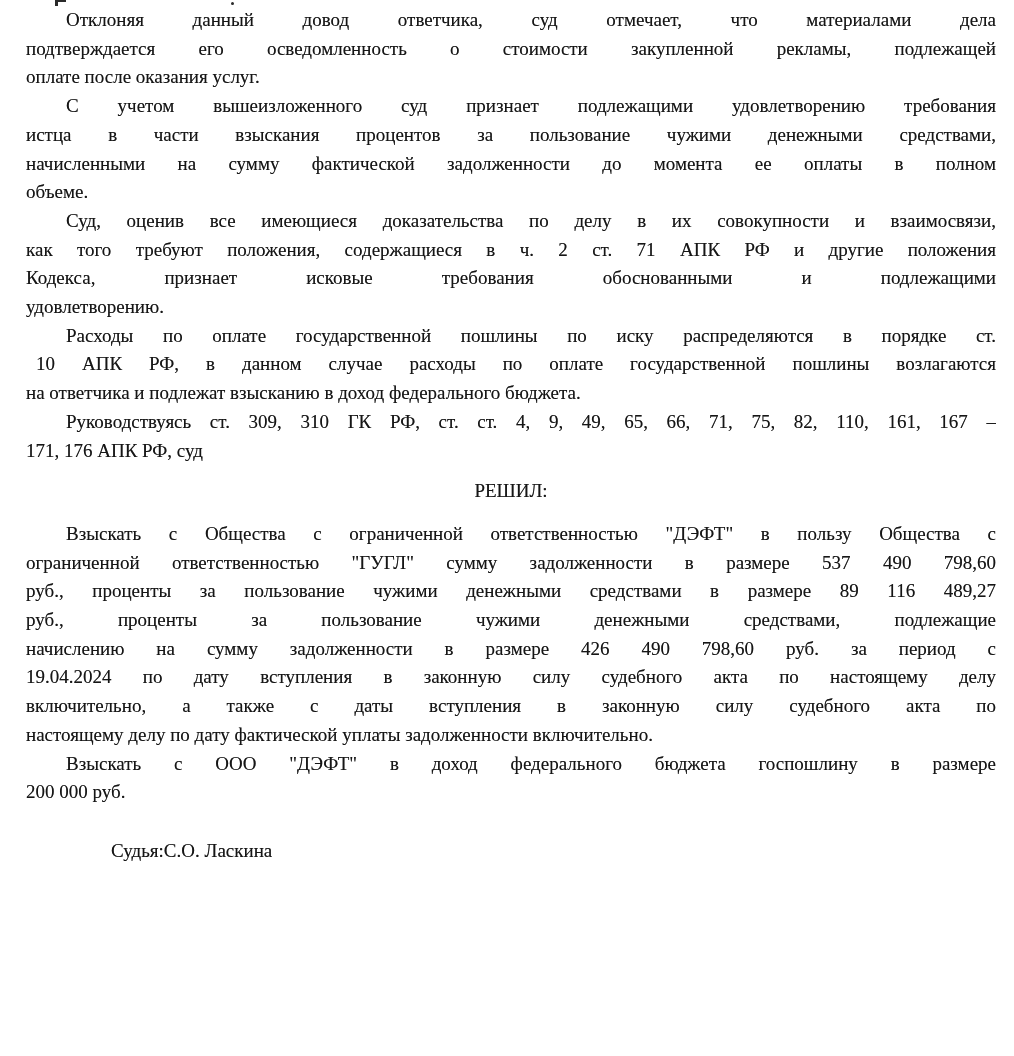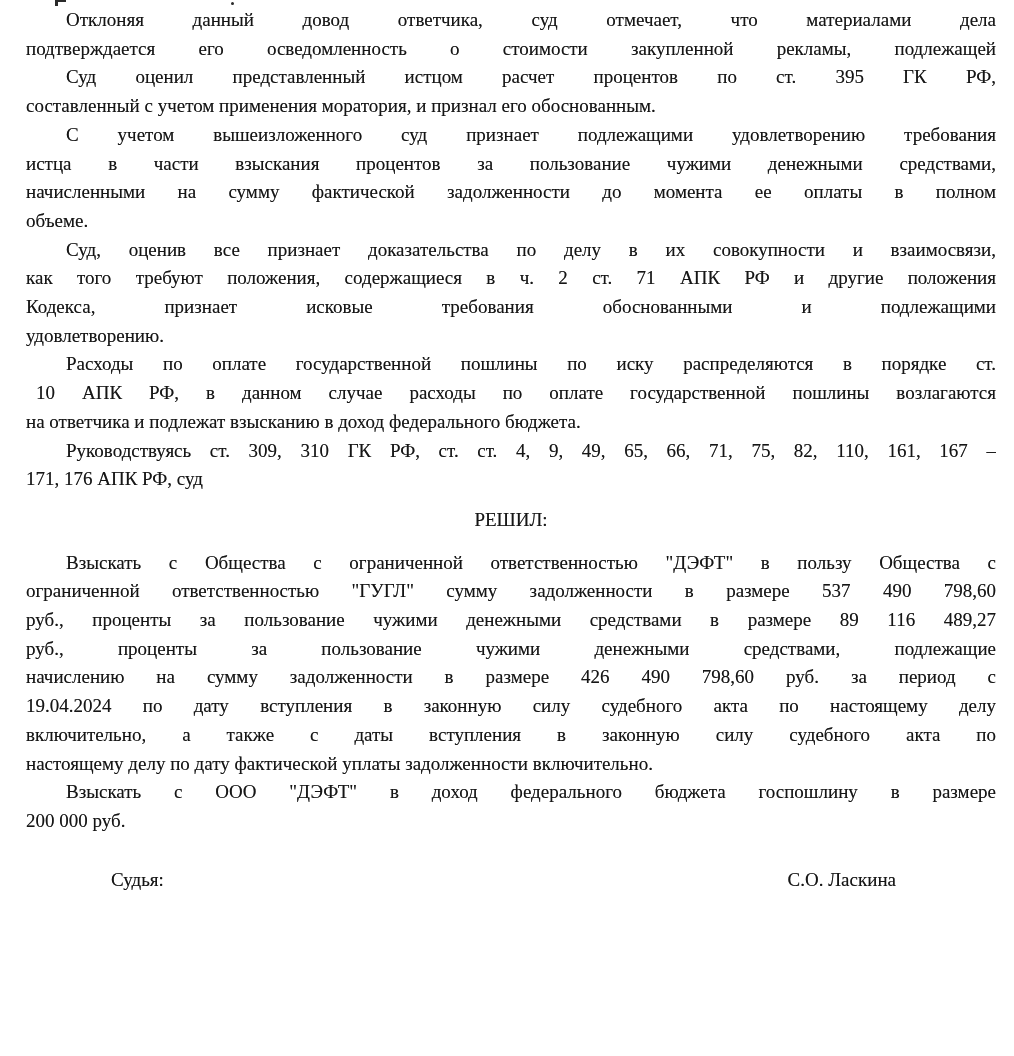--- a/index.html
+++ b/index.html
@@ -40,54 +40,51 @@
 
   .heading {
     text-align: center;
     margin-top: 12px;
     margin-bottom: 14px;
   }
   #resolution .para:nth-child(3) { margin-top: 6px; }
 
   .signature-row {
     display: flex;
-    justify-content: space-between;
+    justify-content: flex-start;
     margin-top: 30px;
     padding-left: 85px;
     padding-right: 100px;
   }
 </style>
 </head>
 <body>
 
 <div class="page">
 
   <div>
     <span class="remnant r1"></span>
     <span class="remnant r2"></span>
     <span class="remnant r3"></span>
   </div>
 
   <div id="body-section">
       <div class="para">
         <div class="line first">Отклоняя данный довод ответчика, суд отмечает, что материалами дела</div>
         <div class="line">подтверждается его осведомленность о стоимости закупленной рекламы, подлежащей</div>
-      </div>
-      <div class="para">
-        <div class="line first">Суд оценил представленный истцом расчет процентов по ст. 395 ГК РФ,</div>
-        <div class="line last">составленный с учетом применения моратория, и признал его обоснованным.</div>
+        <div class="line last">оплате после оказания услуг.</div>
       </div>
       <div class="para">
         <div class="line first">С учетом вышеизложенного суд признает подлежащими удовлетворению требования</div>
         <div class="line">истца в части взыскания процентов за пользование чужими денежными средствами,</div>
         <div class="line">начисленными на сумму фактической задолженности до момента ее оплаты в полном</div>
         <div class="line last">объеме.</div>
       </div>
       <div class="para">
-        <div class="line first">Суд, оценив все признает доказательства по делу в их совокупности и взаимосвязи,</div>
+        <div class="line first">Суд, оценив все имеющиеся доказательства по делу в их совокупности и взаимосвязи,</div>
         <div class="line">как того требуют положения, содержащиеся в ч. 2 ст. 71 АПК РФ и другие положения</div>
         <div class="line">Кодекса, признает исковые требования обоснованными и подлежащими</div>
         <div class="line last">удовлетворению.</div>
       </div>
       <div class="para">
         <div class="line first">Расходы по оплате государственной пошлины по иску распределяются в порядке ст.</div>
         <div class="line" style="padding-left: 10px;">10 АПК РФ, в данном случае расходы по оплате государственной пошлины возлагаются</div>
         <div class="line last">на ответчика и подлежат взысканию в доход федерального бюджета.</div>
       </div>
       <div class="para">

